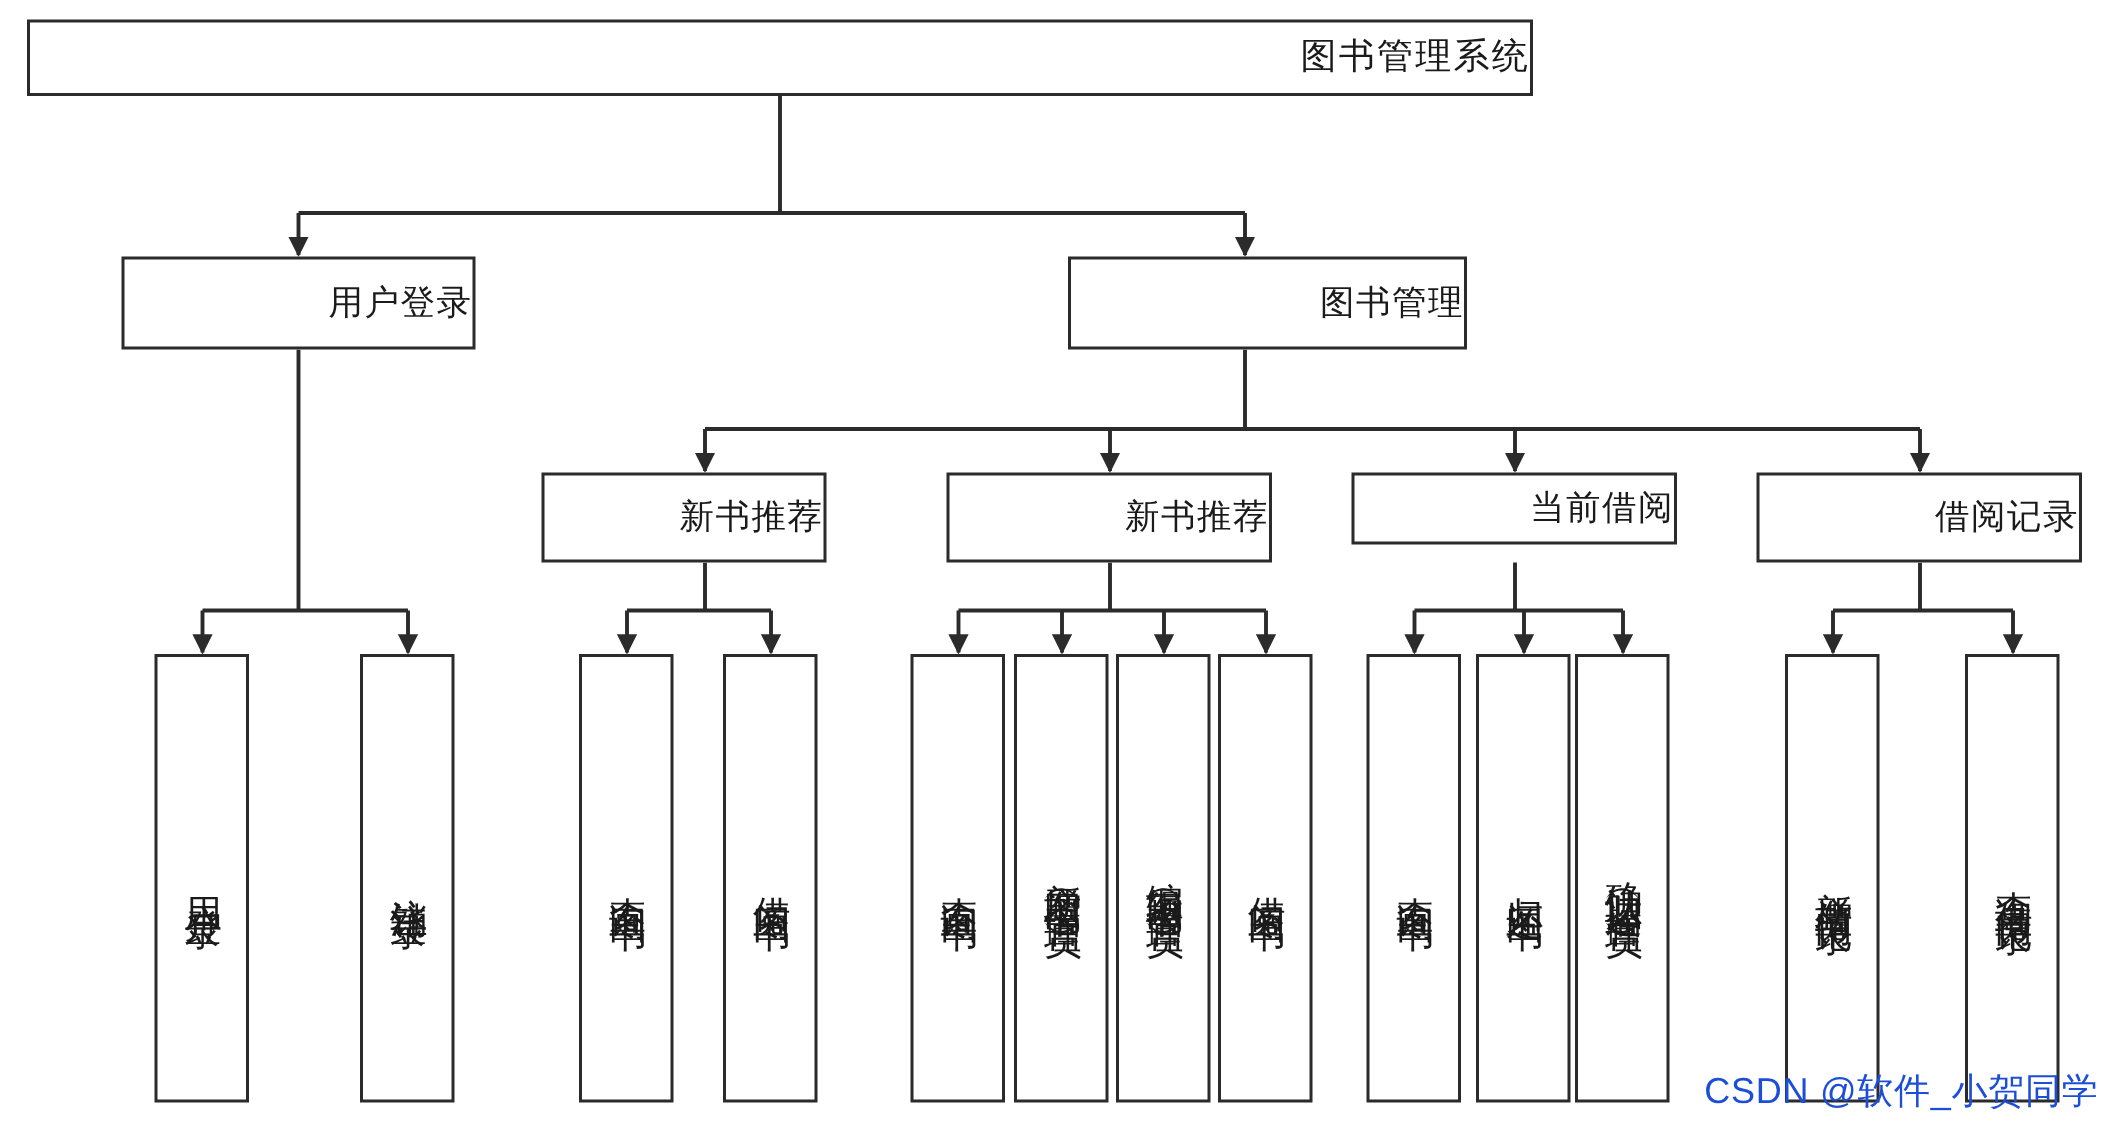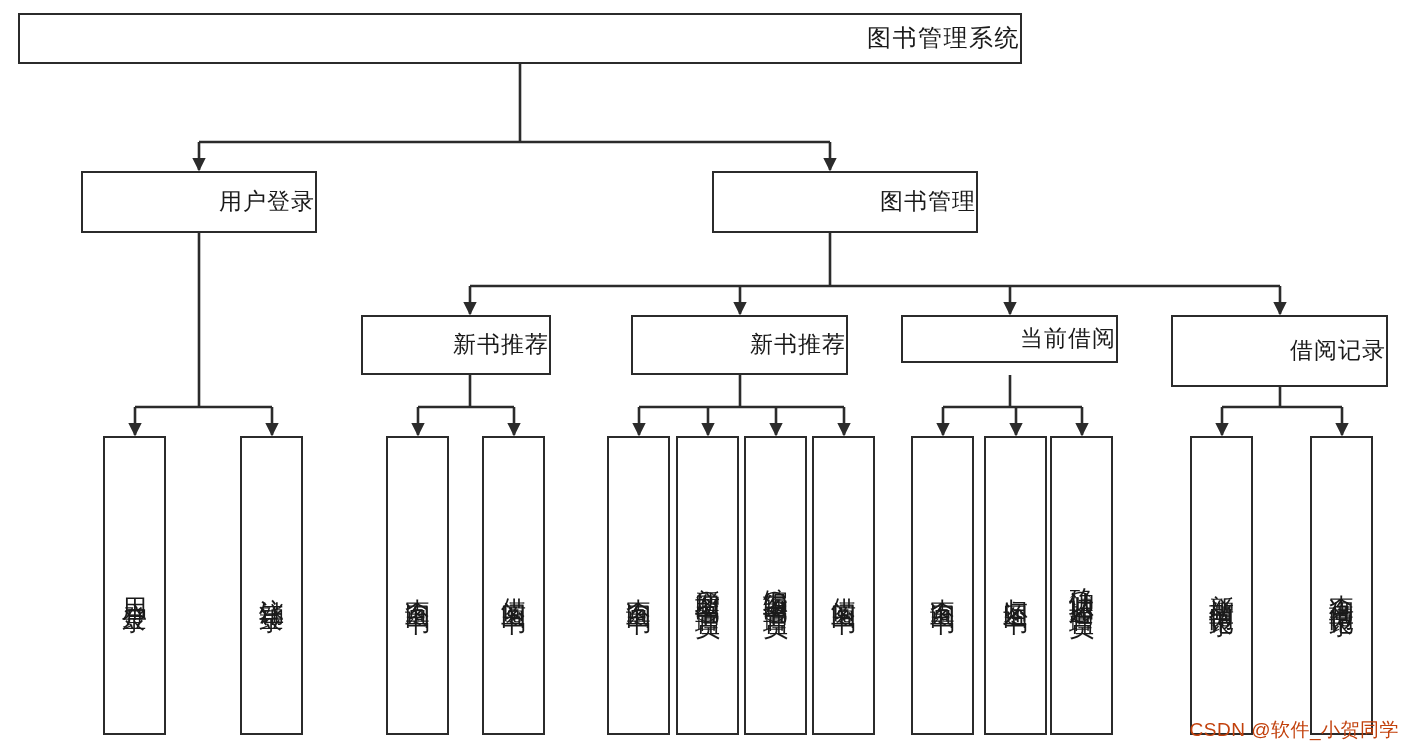--- a/index.html
+++ b/index.html
@@ -63,22 +63,22 @@
     line-height: 1;
     letter-spacing: 4px;
     white-space: nowrap;
     max-height: 285px;
     overflow: visible;
   }
   .watermark {
     position: absolute;
     right: 6px;
     bottom: 4px;
-    font-size: 19px;
-    color: #c2410c;
+    font-size: 24px;
+    color: #1d4ed8;
     letter-spacing: 0.5px;
     white-space: nowrap;
   }
 </style>
 </head>
 <body>
 
 <div id="canvas">
 
   <svg id="edges" viewBox="0 0 1405 747" xmlns="http://www.w3.org/2000/svg">
@@ -136,21 +136,21 @@
       </div>
       <div class="node h" style="left: 361px; top: 315px; width: 190px; height: 60px; padding-left: 32px;">
         <span class="label">新书推荐</span>
       </div>
       <div class="node h" style="left: 631px; top: 315px; width: 217px; height: 60px;">
         <span class="label">新书推荐</span>
       </div>
       <div class="node h" style="left: 901px; top: 315px; width: 217px; height: 48px;">
         <span class="label">当前借阅</span>
       </div>
-      <div class="node h" style="left: 1171px; top: 315px; width: 217px; height: 72px;">
+      <div class="node h" style="left: 1171px; top: 315px; width: 217px; height: 60px;">
         <span class="label">借阅记录</span>
       </div>
       <div class="node v" style="left: 103px; top: 436px; width: 63px; height: 299px;">
         <span class="label">用户登录</span>
       </div>
       <div class="node v" style="left: 240px; top: 436px; width: 63px; height: 299px;">
         <span class="label">注销登录</span>
       </div>
       <div class="node v" style="left: 386px; top: 436px; width: 63px; height: 299px;">
         <span class="label">查询图书</span>

